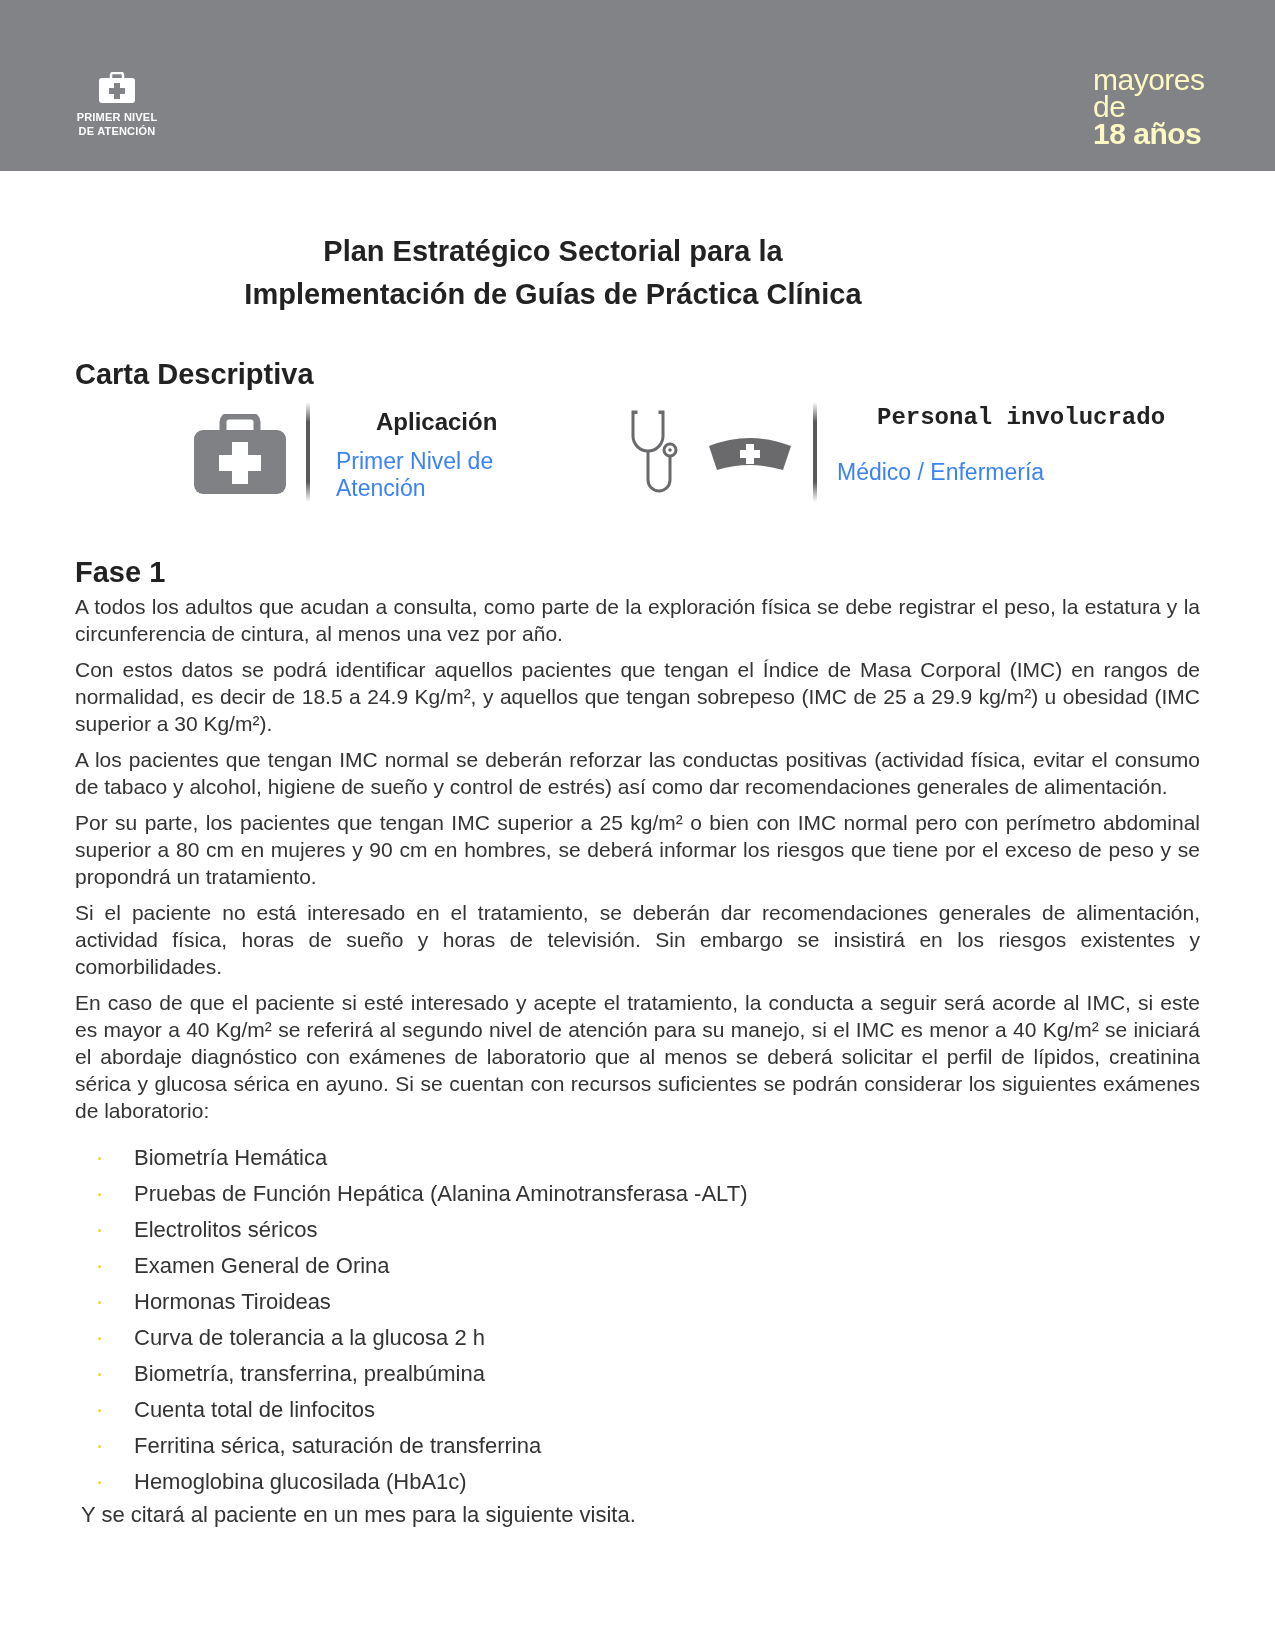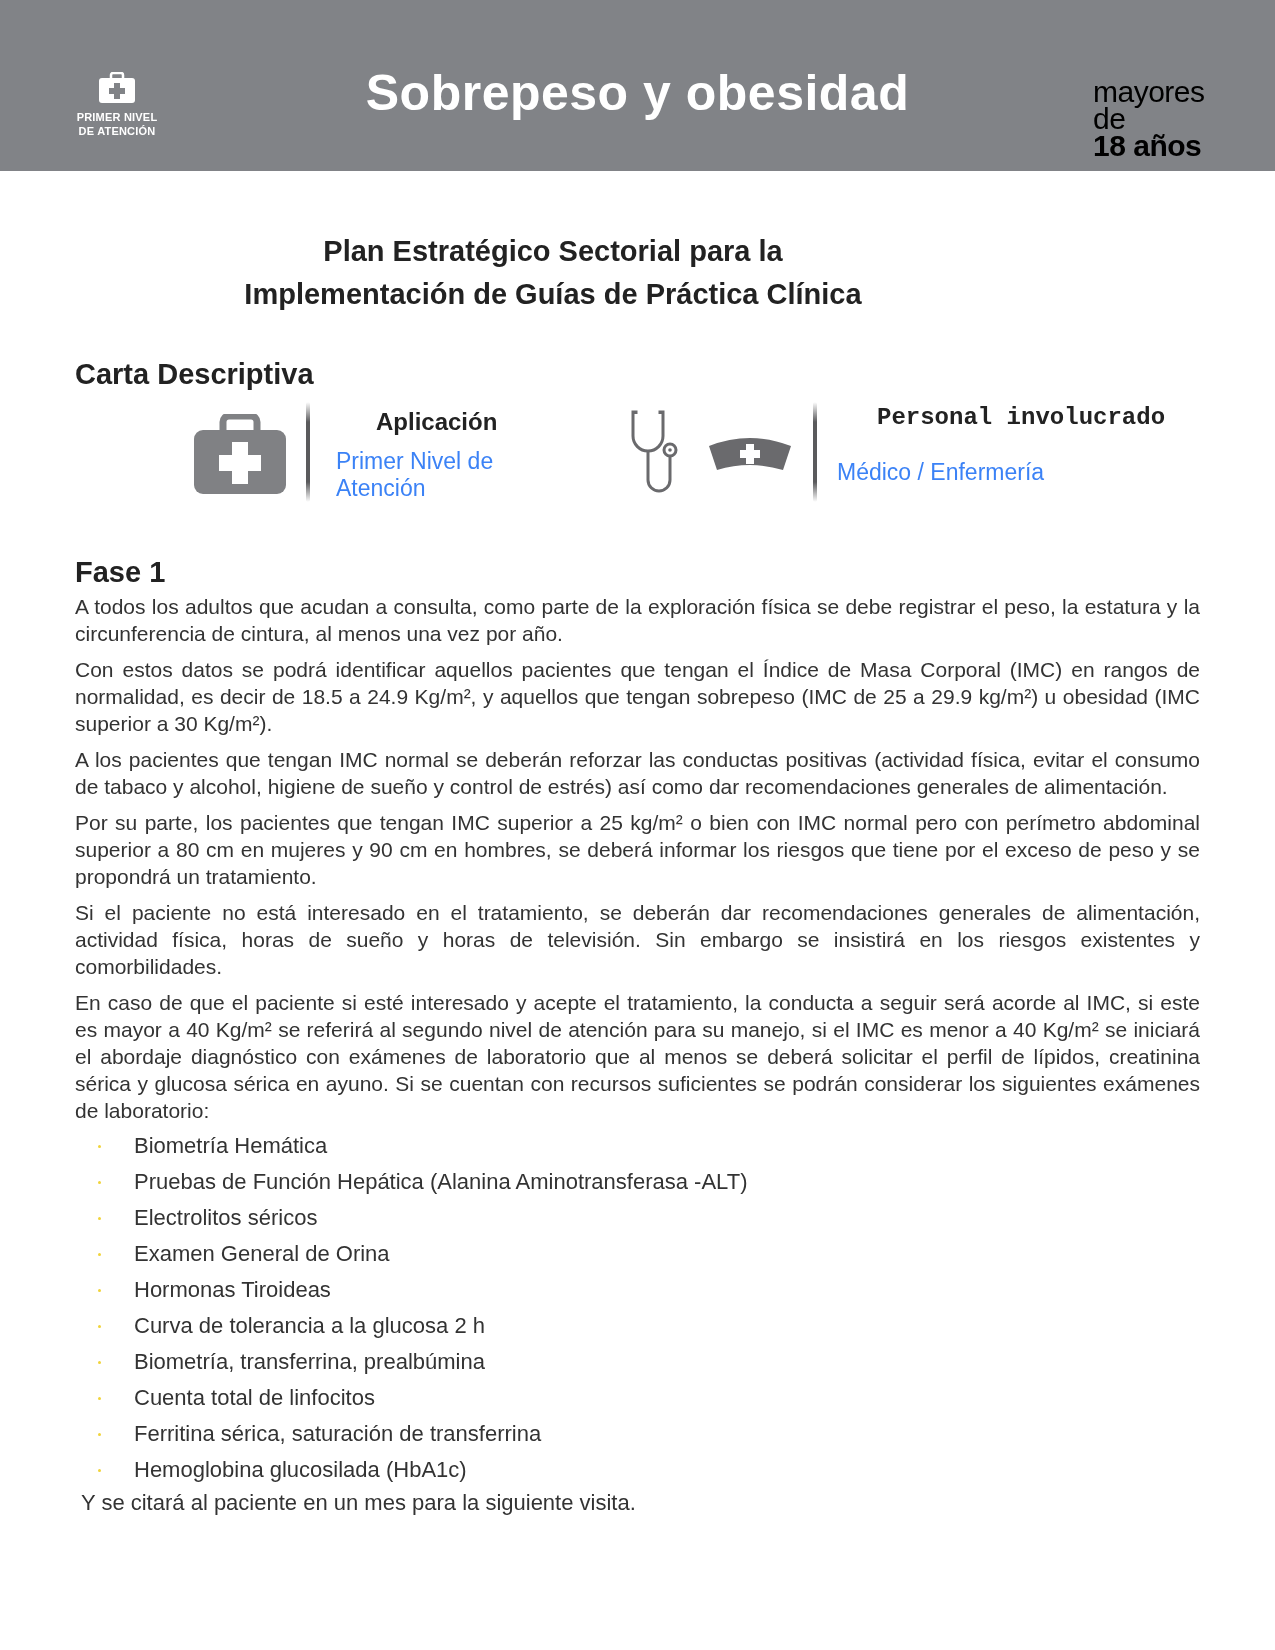--- a/index.html
+++ b/index.html
@@ -4,56 +4,55 @@
 <style>
   * { box-sizing: border-box; margin: 0; padding: 0; }
   html, body { width: 1275px; height: 1650px; background: #ffffff; }
   body { font-family: "Liberation Sans", "DejaVu Sans", sans-serif; color: #2b2b2b; position: relative; overflow: hidden; }
 
   .header { position: absolute; left: 0; top: 0; width: 1275px; height: 171px; background: #818387; }
   .logo { position: absolute; left: 72px; top: 72px; width: 90px; text-align: center; }
   .logo svg { display: block; margin: 0 auto 6px auto; }
   .logo-text { color: #ffffff; font-weight: bold; font-size: 11px; line-height: 14px; letter-spacing: 0.2px; }
   .main-title { position: absolute; left: 0; width: 1275px; top: 64px; text-align: center; color: #ffffff; font-size: 50px; font-weight: bold; letter-spacing: 0.5px; }
-  .age { position: absolute; left: 1093px; top: 78px; color: #000000; line-height: 27px; }
+  .age { position: absolute; left: 1093px; top: 66px; color: #fef9c3; line-height: 27px; }
   .age .l1, .age .l2 { font-size: 30px; font-weight: normal; letter-spacing: -0.5px; display: block; }
   .age .l3 { font-size: 30px; font-weight: bold; letter-spacing: -0.5px; display: block; }
 
   .subtitle { position: absolute; left: 0; width: 1106px; top: 230px; text-align: center; font-size: 29px; font-weight: bold; color: #222; line-height: 43px; }
 
   .section-heading { position: absolute; left: 75px; font-size: 29px; font-weight: bold; color: #222; }
 
   .info-block { position: absolute; top: 402px; height: 100px; }
   .divider { position: absolute; width: 4px; height: 100px; top: 0; background: linear-gradient(to bottom, rgba(90,90,92,0) 0%, #5a5a5c 20%, #5a5a5c 80%, rgba(90,90,92,0) 100%); border-radius: 2px; }
   .info-label { position: absolute; font-size: 24px; font-weight: bold; color: #222; white-space: nowrap; margin-left: 40px; }
   .info-value { position: absolute; font-size: 23px; color: #3b82f6; line-height: 27px; }
 
   .body-text { position: absolute; left: 75px; width: 1125px; font-size: 21px; line-height: 27px; color: #333; text-align: justify; }
   .body-text p { margin-bottom: 9px; }
 
-  .lab-list { list-style: none; margin: 6px 0 0 0; padding: 0; }
+  .lab-list { list-style: none; margin: 18px 0 0 0; padding: 0; }
   .lab-list li { position: relative; padding-left: 59px; height: 36px; line-height: 32px; font-size: 22px; color: #333; }
   .lab-list li .bullet { position: absolute; left: 23px; top: 15px; width: 3px; height: 3px; background: #f1d43a; border-radius: 50%; }
   .closing { margin-top: -2px; padding-left: 6px; font-size: 22px; line-height: 30px; color: #333; }
 </style>
 </head>
 <body>
 
 <div class="header">
   <div class="logo">
     <svg width="38" height="32" viewBox="0 0 38 32">
       <path d="M13 6 V3 a2 2 0 0 1 2 -2 h8 a2 2 0 0 1 2 2 V6" fill="none" stroke="#ffffff" stroke-width="2.5"></path>
       <rect x="1" y="6" width="36" height="25" rx="3" fill="#ffffff"></rect>
       <rect x="16" y="11" width="6" height="16" fill="#818387"></rect>
       <rect x="11" y="16" width="16" height="6" fill="#818387"></rect>
     </svg>
     <div class="logo-text">PRIMER NIVEL</div>
     <div class="logo-text">DE ATENCIÓN</div>
   </div>
-  <div class="main-title">Sobrepeso y obesidad</div>
   <div class="age">
     <span class="l1">mayores</span>
     <span class="l2">de</span>
     <span class="l3">18 años</span>
   </div>
 </div>
 
 <div class="subtitle">
   <div>Plan Estratégico Sectorial para la</div>
   <div>Implementación de Guías de Práctica Clínica</div>

